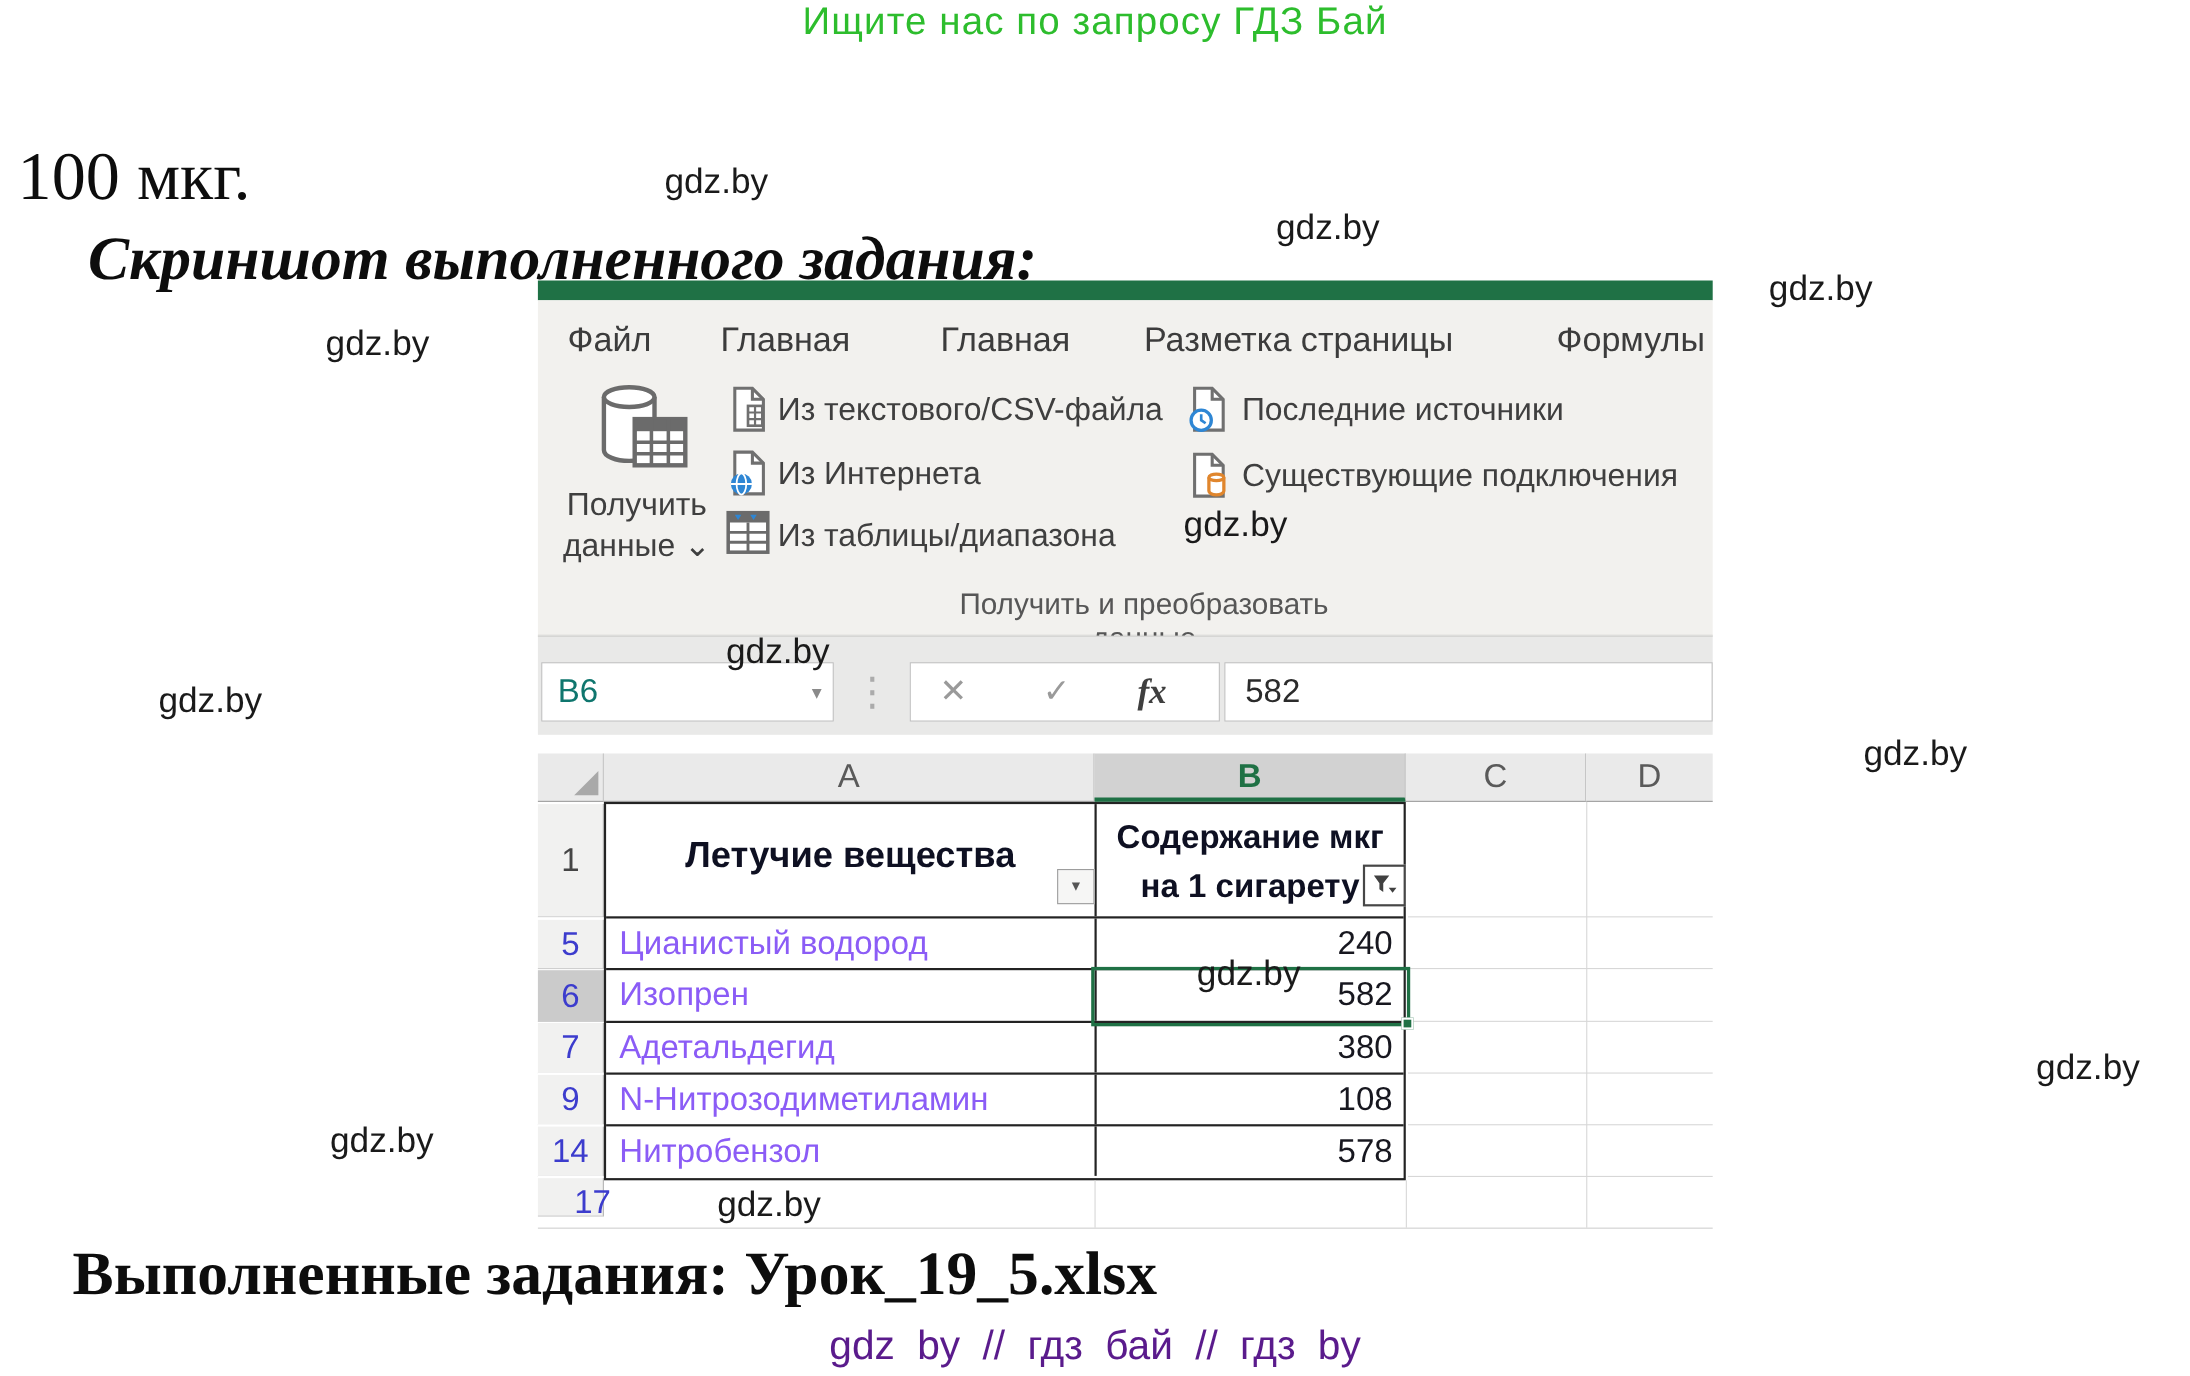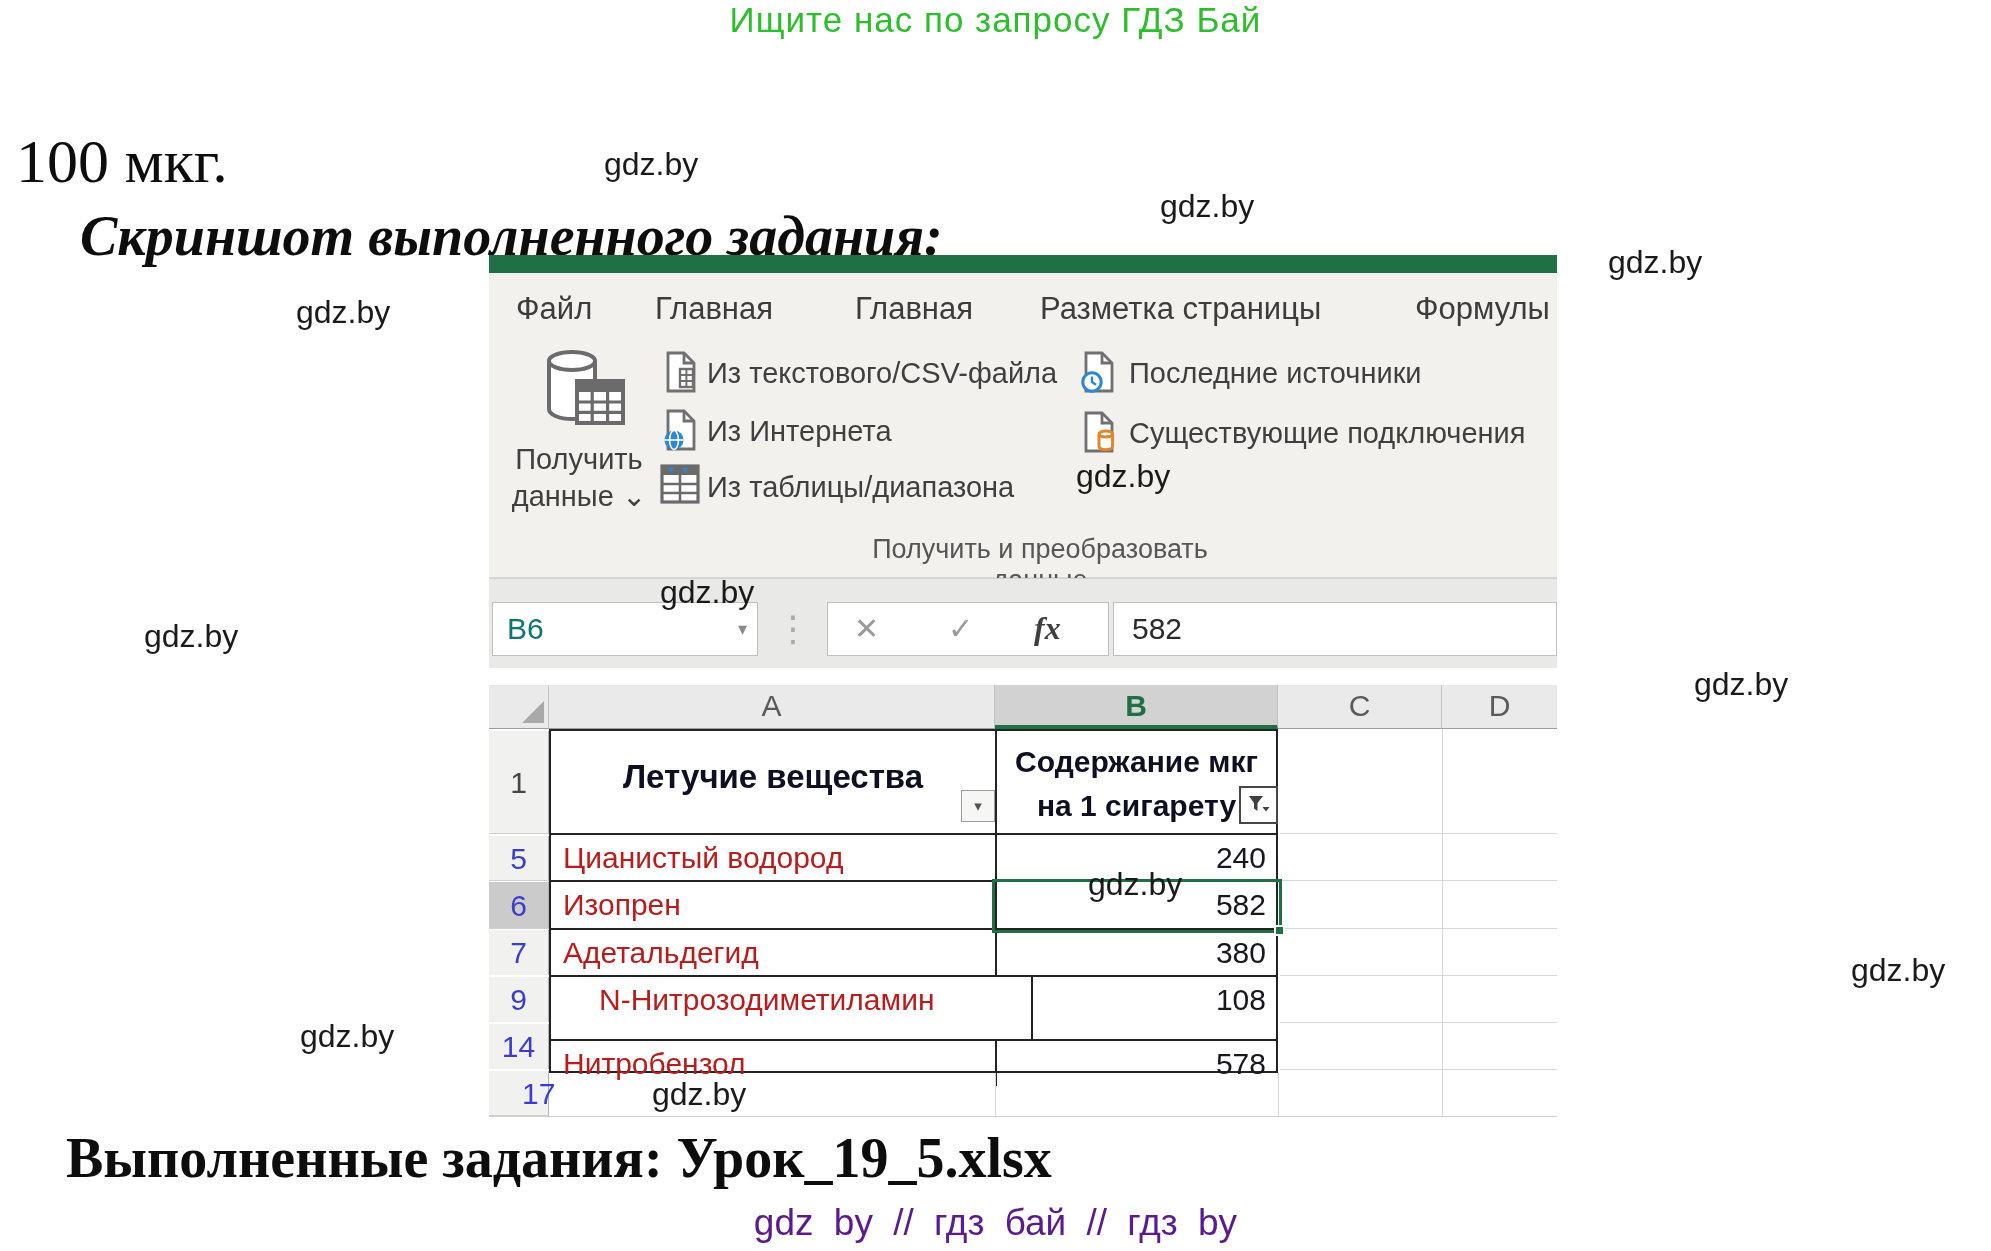--- a/index.html
+++ b/index.html
@@ -60,21 +60,21 @@
 
   .rowhdr { position: absolute; left: 0; width: 60px; background: #f1f1f0;
             border-right: 1px solid #b3b3b3; border-bottom: 1px solid #cfcfcf;
             text-align: center; font-size: 30px; color: #3c3ccd; }
   .rowhdr-gap { position: absolute; left: 0; width: 60px; height: 2px; background: #ffffff; }
 
   .xtable { position: absolute; left: 60px; top: 474px; width: 729px; height: 344px;
             border: 2px solid #232323; background: #fff; }
   .t-row { display: flex; border-bottom: 2px solid #232323; }
   .t-row:last-child { border-bottom: none; }
-  .t-a { width: 446px; border-right: 2px solid #232323; font-size: 30px; color: #b91c1c; }
+  .t-a { width: 446px; border-right: 2px solid #232323; font-size: 30px; color: #8b5cf6; }
   .t-b { flex: 1; font-size: 30px; color: #17171f; text-align: right; }
   .hdr-a { text-align: center; font-weight: bold; font-size: 33px; color: #0e1022; padding-top: 27px; }
   .hdr-b { text-align: center; font-weight: bold; font-size: 30px; color: #0e1022; line-height: 44px; padding-top: 9px; }
   .cell-a { padding-left: 12px; }
   .cell-b { padding-right: 10px; }
 
   .gridline { position: absolute; background: #d7d7d7; }
 
   .dd-btn { position: absolute; left: 472px; top: 535px; width: 34px; height: 32px;
             background: #f6f6f5; border: 1px solid #9d9d9d; text-align: center;
@@ -202,21 +202,21 @@
     <div class="colhdr colhdr-b" style="left:506px; width:283px;">B</div>
     <div class="colhdr" style="left:789px; width:164px;">C</div>
     <div class="colhdr" style="left:953px; width:115px; border-right:none;">D</div>
 
     <div class="rowhdr" style="top:476px; height:103px; line-height:103px; color:#454545;">1</div>
     <div class="rowhdr" style="top:581px; height:45px; line-height:45px;">5</div>
     <div class="rowhdr" style="top:627px; height:47px; line-height:47px; background:#cbcbcb;">6</div>
     <div class="rowhdr" style="top:675px; height:46px; line-height:46px;">7</div>
     <div class="rowhdr" style="top:722px; height:46px; line-height:46px;">9</div>
     <div class="rowhdr" style="top:769px; height:46px; line-height:46px;">14</div>
-    <div class="rowhdr" style="top:816px; height:45px; line-height:45px;padding-left:33px;">17</div>
+    <div class="rowhdr" style="top:816px; height:35px; line-height:45px;padding-left:33px;">17</div>
     <div class="rowhdr-gap" style="top:579px;"></div>
     <div class="rowhdr-gap" style="top:720px;"></div>
     <div class="rowhdr-gap" style="top:767px;"></div>
     <div class="rowhdr-gap" style="top:814px;"></div>
 
     <div class="xtable">
       <div class="t-row" style="height:104px;">
         <div class="t-a hdr-a">Летучие вещества</div>
         <div class="t-b hdr-b"><span>Содержание мкг</span><br><span>на 1 сигарету</span></div>
       </div>
@@ -225,21 +225,21 @@
         <div class="t-b cell-b" style="line-height:45px;">240</div>
       </div>
       <div class="t-row" style="height:48px;">
         <div class="t-a cell-a" style="line-height:46px;">Изопрен</div>
         <div class="t-b cell-b" style="line-height:46px;">582</div>
       </div>
       <div class="t-row" style="height:47px;">
         <div class="t-a cell-a" style="line-height:45px;">Адетальдегид</div>
         <div class="t-b cell-b" style="line-height:45px;">380</div>
       </div>
-      <div class="t-row" style="height:64px;padding-left:36px;">
+      <div class="t-row" style="height:47px;">
         <div class="t-a cell-a" style="line-height:45px;">N-Нитрозодиметиламин</div>
         <div class="t-b cell-b" style="line-height:45px;">108</div>
       </div>
       <div class="t-row" style="height:45px;">
         <div class="t-a cell-a" style="line-height:45px;">Нитробензол</div>
         <div class="t-b cell-b" style="line-height:45px;">578</div>
       </div>
     </div>
 
     <div class="gridline" style="left:953px; top:474px; width:1px; height:387px;"></div>

